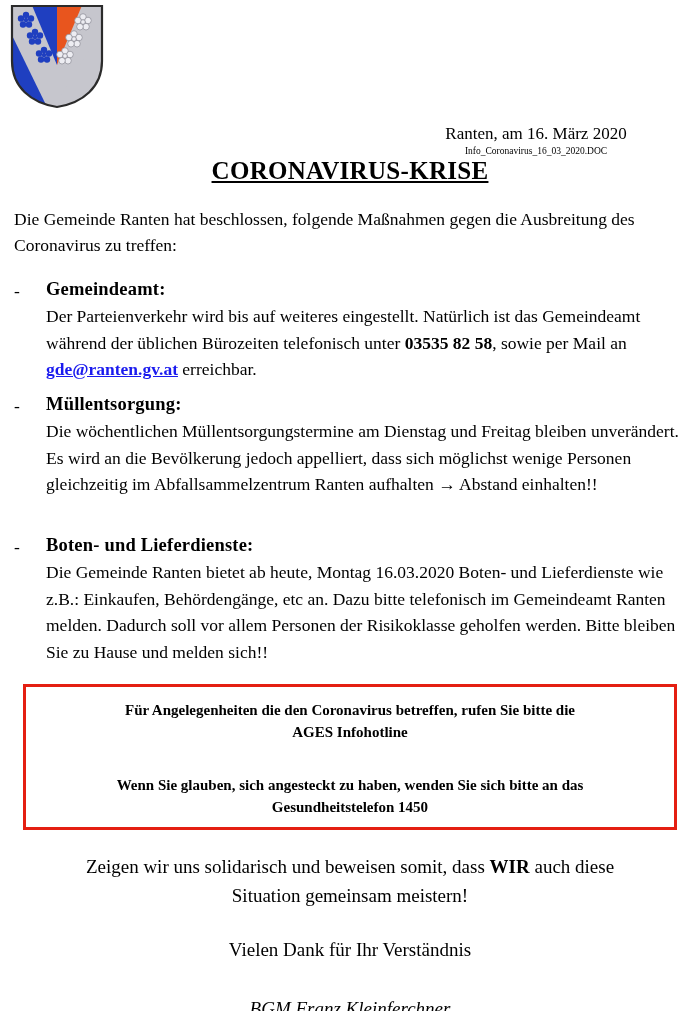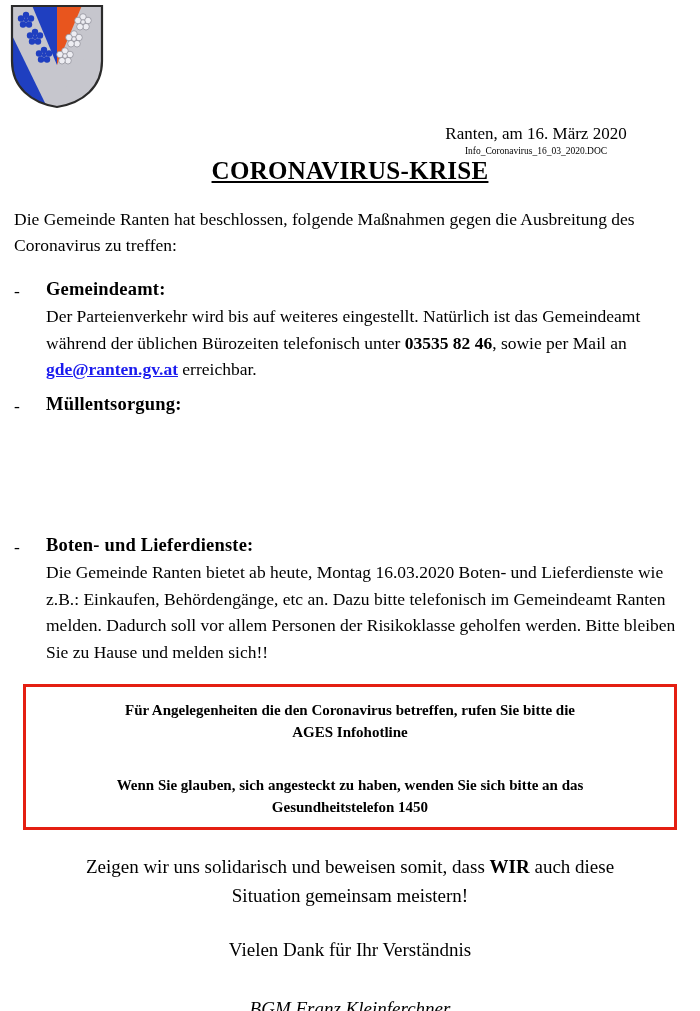--- a/index.html
+++ b/index.html
@@ -309,29 +309,30 @@
   <span>CORONAVIRUS-KRISE</span>
 </div>
 
 <div id="intro">Die Gemeinde Ranten hat beschlossen, folgende Maßnahmen gegen die Ausbreitung des Coronavirus zu treffen:</div>
 
 <div class="section" id="section-gemeindeamt">
   <div class="sec-dash">-</div>
   <div class="sec-body">
     <div class="sec-heading">Gemeindeamt:</div>
     <div class="sec-para">
-      <span>Der Parteienverkehr wird bis auf weiteres eingestellt. Natürlich ist das Gemeindeamt während der üblichen Bürozeiten telefonisch unter </span><span class="bold">03535 82 46</span><span>, sowie per Mail an </span><a class="bodylink" href="#">gde@ranten.gv.at</a><span> erreichbar.</span>
+      <span>Der Parteienverkehr wird bis auf weiteres eingestellt. Natürlich ist das Gemeindeamt während der üblichen Bürozeiten telefonisch unter </span><span class="bold">03535 82 58</span><span>, sowie per Mail an </span><a class="bodylink" href="#">gde@ranten.gv.at</a><span> erreichbar.</span>
     </div>
   </div>
 </div>
 
 <div class="section" id="section-muell">
   <div class="sec-dash">-</div>
   <div class="sec-body">
     <div class="sec-heading">Müllentsorgung:</div>
+    <div class="sec-para">Die wöchentlichen Müllentsorgungstermine am Dienstag und Freitag bleiben unverändert. Es wird an die Bevölkerung jedoch appelliert, dass sich möglichst wenige Personen gleichzeitig im Abfallsammelzentrum Ranten aufhalten → Abstand einhalten!!</div>
   </div>
 </div>
 
 <div class="section" id="section-boten">
   <div class="sec-dash">-</div>
   <div class="sec-body">
     <div class="sec-heading">Boten- und Lieferdienste:</div>
     <div class="sec-para">Die Gemeinde Ranten bietet ab heute, Montag 16.03.2020 Boten- und Lieferdienste wie z.B.: Einkaufen, Behördengänge, etc an. Dazu bitte telefonisch im Gemeindeamt Ranten melden. Dadurch soll vor allem Personen der Risikoklasse geholfen werden. Bitte bleiben Sie zu Hause und melden sich!!</div>
   </div>
 </div>

